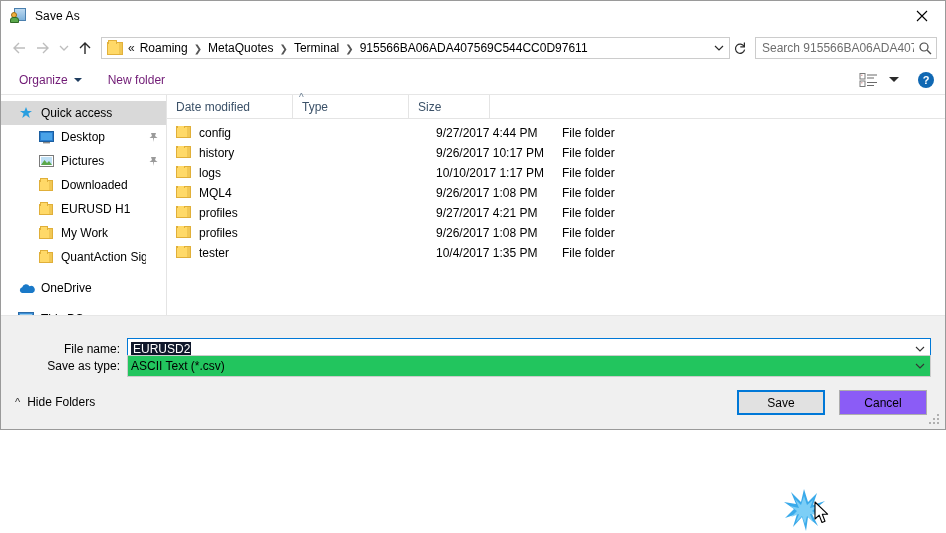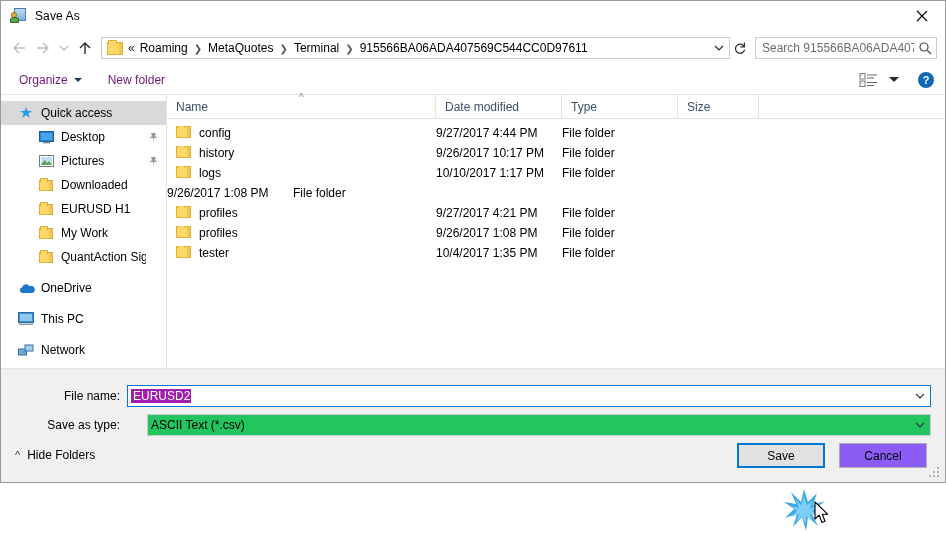--- a/index.html
+++ b/index.html
@@ -5,21 +5,21 @@
   * { box-sizing: border-box; }
   html, body {
     margin: 0; padding: 0;
     width: 946px; height: 533px;
     font-family: "Liberation Sans", sans-serif;
     overflow: hidden;
     background: #ffffff;
   }
   #dialog {
     position: relative;
-    width: 946px; height: 483px;
+    width: 946px; height: 430px;
     background: #ffffff;
     border: 1px solid #9a9a9a;
     display: flex;
     flex-direction: column;
   }
 
   
   .titlebar {
     height: 30px;
     display: flex;
@@ -319,24 +319,24 @@
     flex: none;
     background: #f0f0f0;
     padding: 0;
     position: relative;
     height: 113px;
   }
   .form-row {
     display: flex;
     align-items: center;
     height: 22px;
-    margin-top: 2px;
+    margin-top: 8px;
   }
   .form-row.r1 { position: absolute; left: 0; right: 14px; top: 14px; }
-  .form-row.r2 { position: absolute; left: 0; right: 14px; top: 43px; gap: 20px; }
+  .form-row.r2 { position: absolute; left: 0; right: 14px; top: 31px; }
   .form-label {
     width: 126px;
     text-align: right;
     padding-right: 7px;
     font-size: 12px;
     color: #000000;
     flex: none;
   }
   .combo {
     flex: 1;
@@ -355,21 +355,21 @@
   }
   .combo-value {
     flex: 1;
     font-size: 12px;
     color: #000000;
     padding-left: 3px;
     white-space: nowrap; overflow: hidden;
     min-width: 0;
   }
   .combo-value .sel {
-    background: #a21caf;
+    background: #0f172a;
     color: #ffffff;
     padding: 1px 1px 2px 2px;
   }
   .combo-caret {
     width: 20px;
     display: flex; align-items: center; justify-content: center;
     flex: none;
   }
 
   .hide-folders {
@@ -654,23 +654,20 @@
           </svg>
         </span>
         <span class="sb-label">Network</span>
         <span class="sb-pin"></span>
       </div>
     </div>
 
     <div class="filelist">
       <div class="col-head">
         <span class="sort-chevron">^</span>
-        <div class="col name">
-          <span>Name</span>
-        </div>
         <div class="col date">
           <span>Date modified</span>
         </div>
         <div class="col type">
           <span>Type</span>
         </div>
         <div class="col size">
           <span>Size</span>
         </div>
       </div>
@@ -697,20 +694,24 @@
         <div class="row">
           <span class="cell name">
             <span class="row-folder"></span>
             <span>logs</span>
           </span>
           <span class="cell date">10/10/2017 1:17 PM</span>
           <span class="cell type">File folder</span>
           <span class="cell size"></span>
         </div>
         <div class="row">
+          <span class="cell name">
+            <span class="row-folder"></span>
+            <span>MQL4</span>
+          </span>
           <span class="cell date">9/26/2017 1:08 PM</span>
           <span class="cell type">File folder</span>
           <span class="cell size"></span>
         </div>
         <div class="row">
           <span class="cell name">
             <span class="row-folder"></span>
             <span>profiles</span>
           </span>
           <span class="cell date">9/27/2017 4:21 PM</span>

